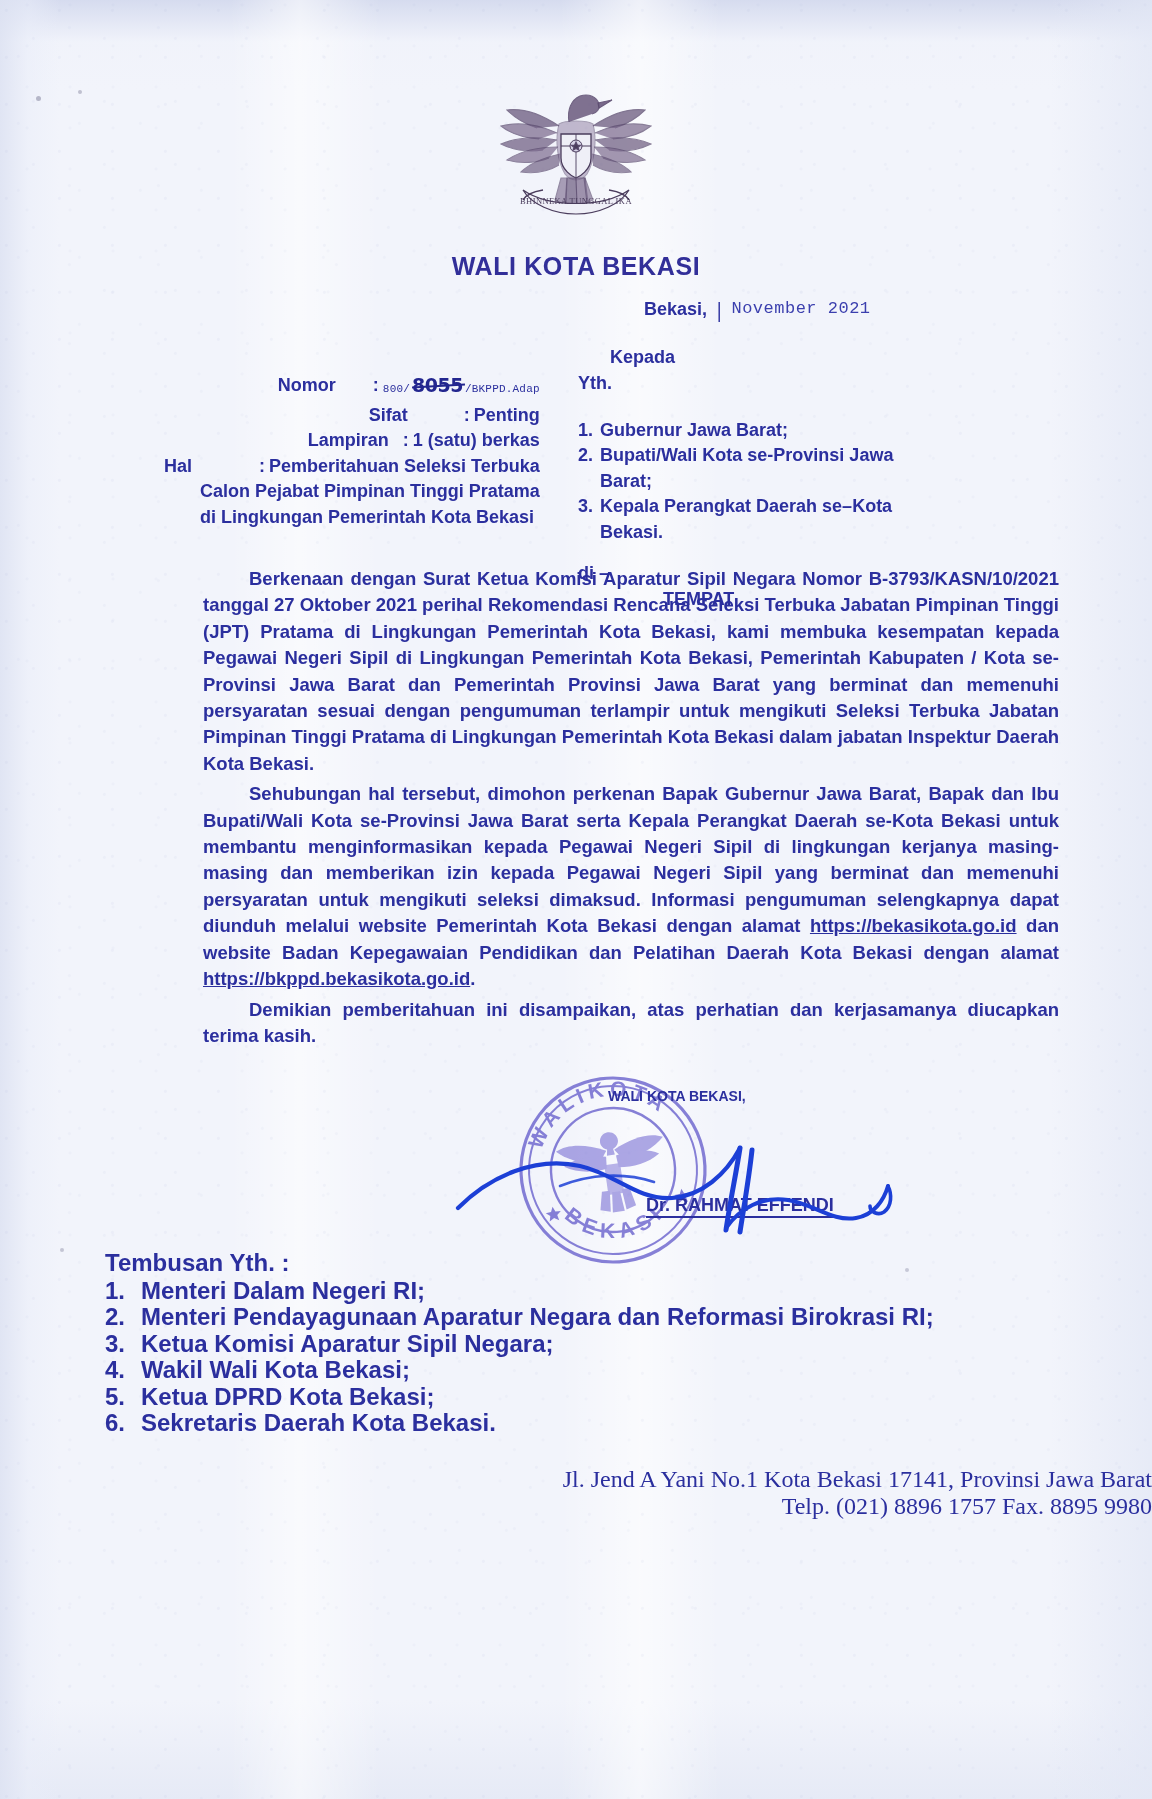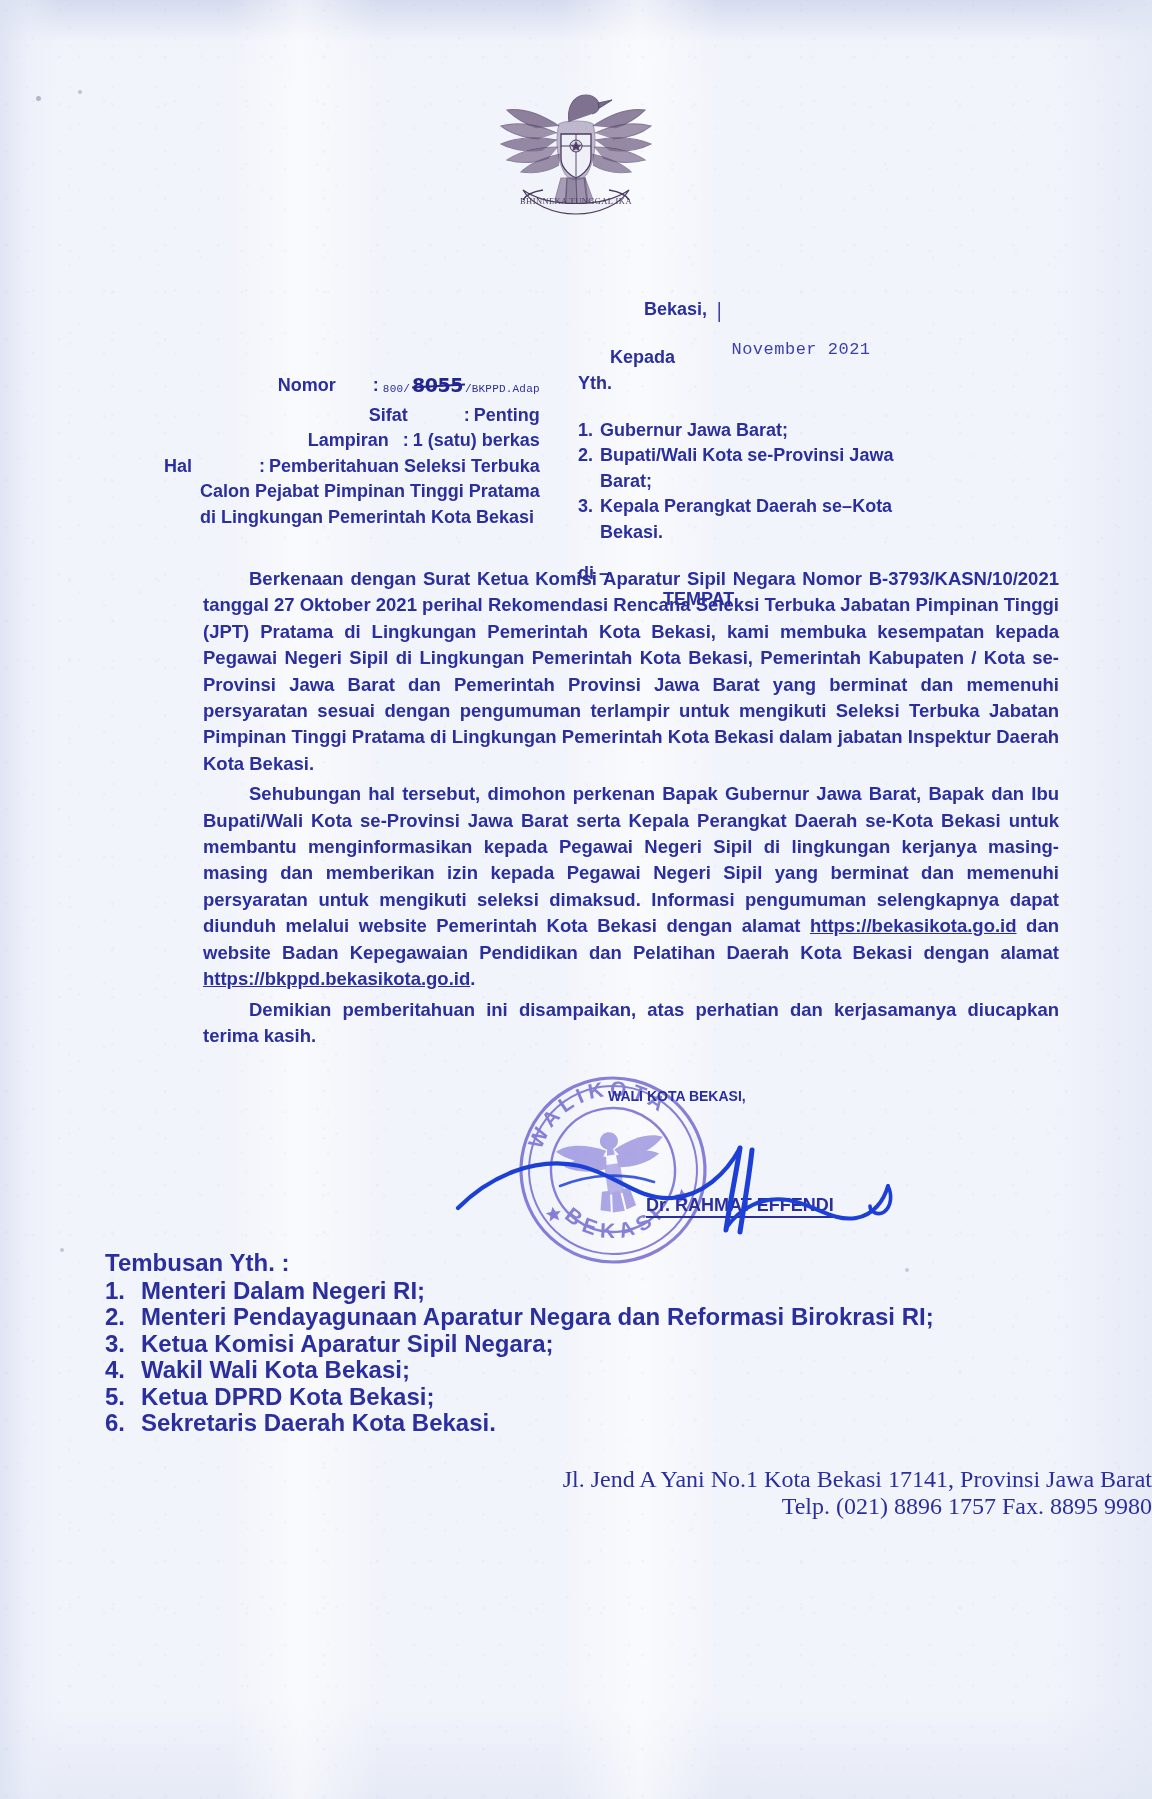--- a/index.html
+++ b/index.html
@@ -57,21 +57,21 @@
 
   
   .dateline{
     position:absolute;left:644px;top:299px;
     font-size:18px;font-weight:bold;color:#2b2f9e;
     display:flex;align-items:flex-start;gap:10px;
   }
   .dateline .slash{font-family:"Liberation Serif",serif;font-weight:bold;font-size:20px;}
   .dateline .mono{
     font-family:"Liberation Mono","DejaVu Sans Mono",monospace;
-    font-weight:normal;font-size:17px;letter-spacing:.5px;color:#3b3fae;margin-top:41px;
+    font-weight:normal;font-size:17px;letter-spacing:.5px;color:#3b3fae;
   }
 
   
   .refblock{
     position:absolute;left:95px;top:373px;
     font-size:18px;line-height:25.5px;font-weight:bold;
   }
   .refrow{display:flex;justify-content:flex-end;}
   .reflabel{width:95px;flex:0 0 95px;}
   .refsep{width:10px;flex:0 0 10px;}
@@ -218,20 +218,21 @@
 
         <path d="M42 112 C68 130 122 130 148 112 C140 126 118 136 95 136 C72 136 50 126 42 112 Z" fill="#efeff7" stroke="#4a3c5c" stroke-width="1.2"></path>
         <text x="95" y="126" text-anchor="middle" font-family="Liberation Serif, serif" font-size="8.5" fill="#4a3c5c" stroke="none" letter-spacing=".4">BHINNEKA TUNGGAL IKA</text>
 
         <path d="M62 112 C50 114 44 118 42 122" stroke="#4a3c5c" stroke-width="1.6" fill="none"></path>
         <path d="M128 112 C140 114 146 118 148 122" stroke="#4a3c5c" stroke-width="1.6" fill="none"></path>
       </g>
     </svg>
   </div>
 
+  <div class="letter-title">WALI KOTA BEKASI</div>
 
   <div class="dateline">
     <span>Bekasi,</span>
     <span class="slash">|</span>
     <span class="mono">November 2021</span>
   </div>
 
   <div class="refblock">
 
     <div class="refrow">

